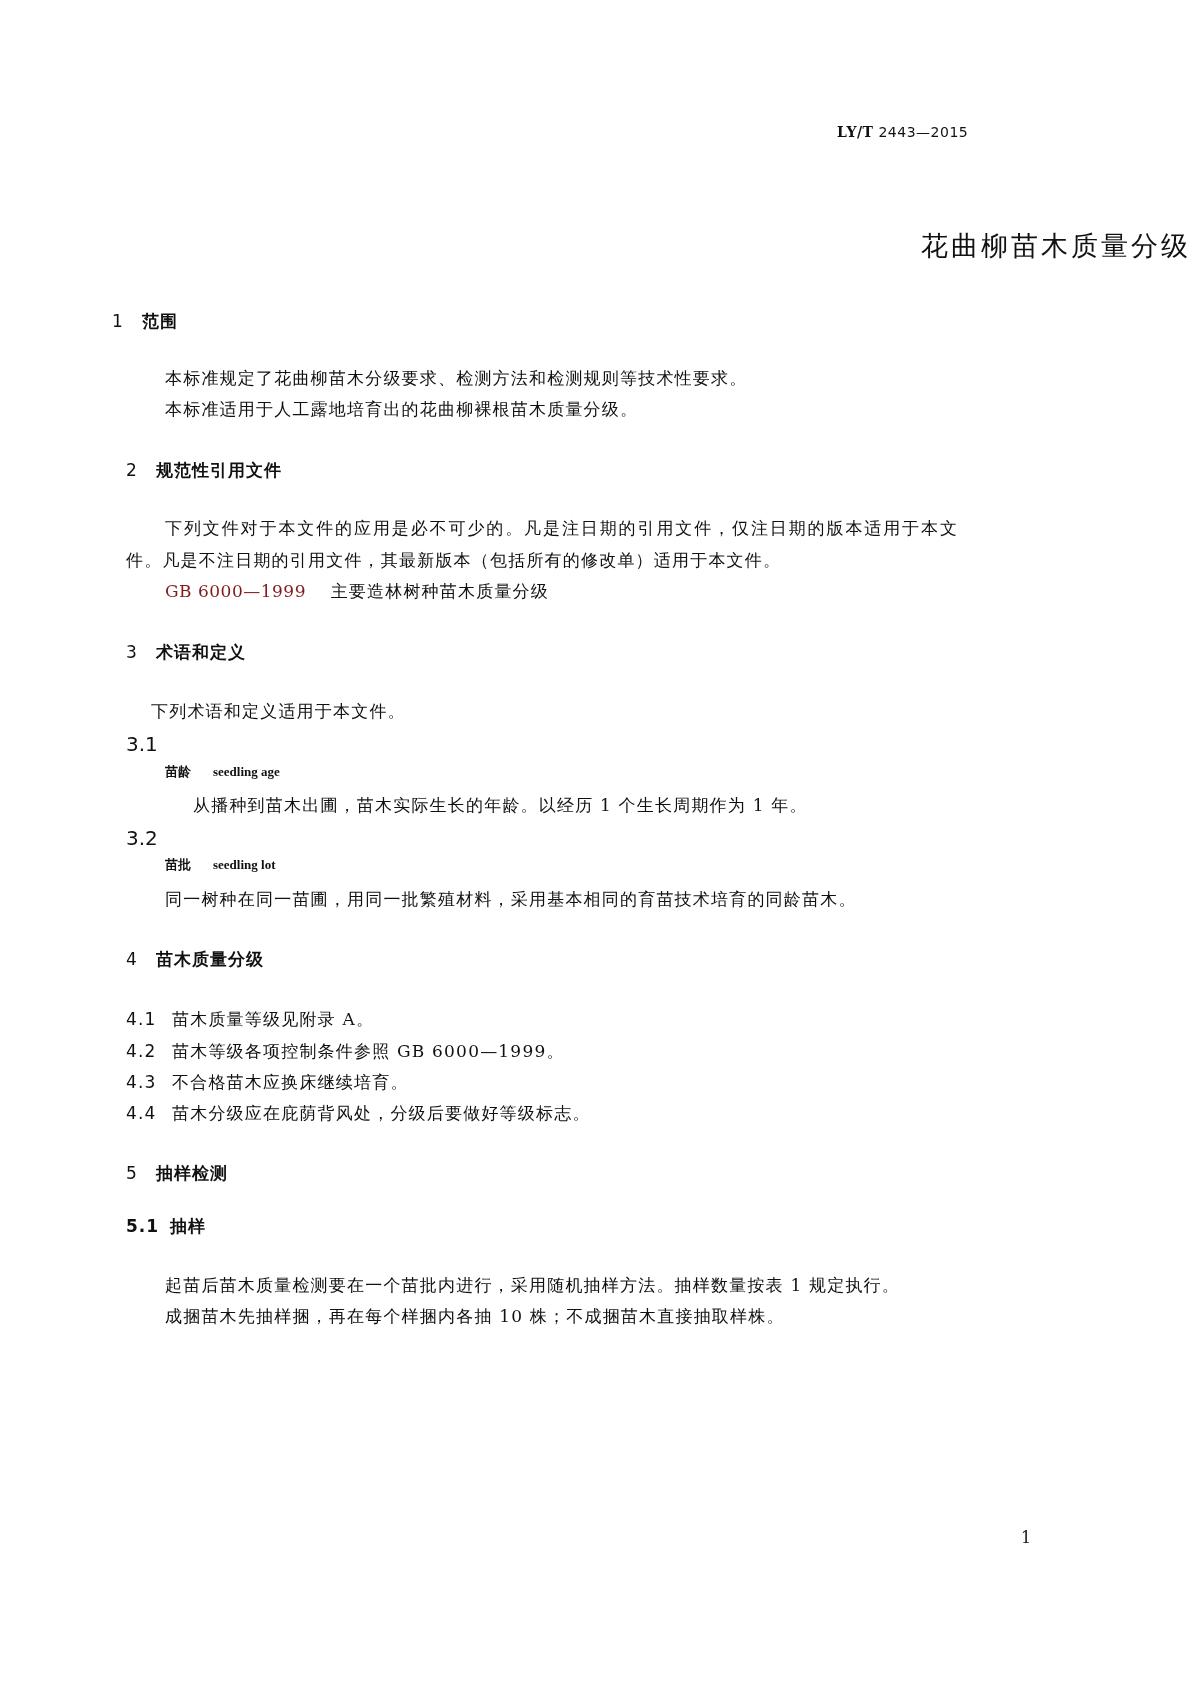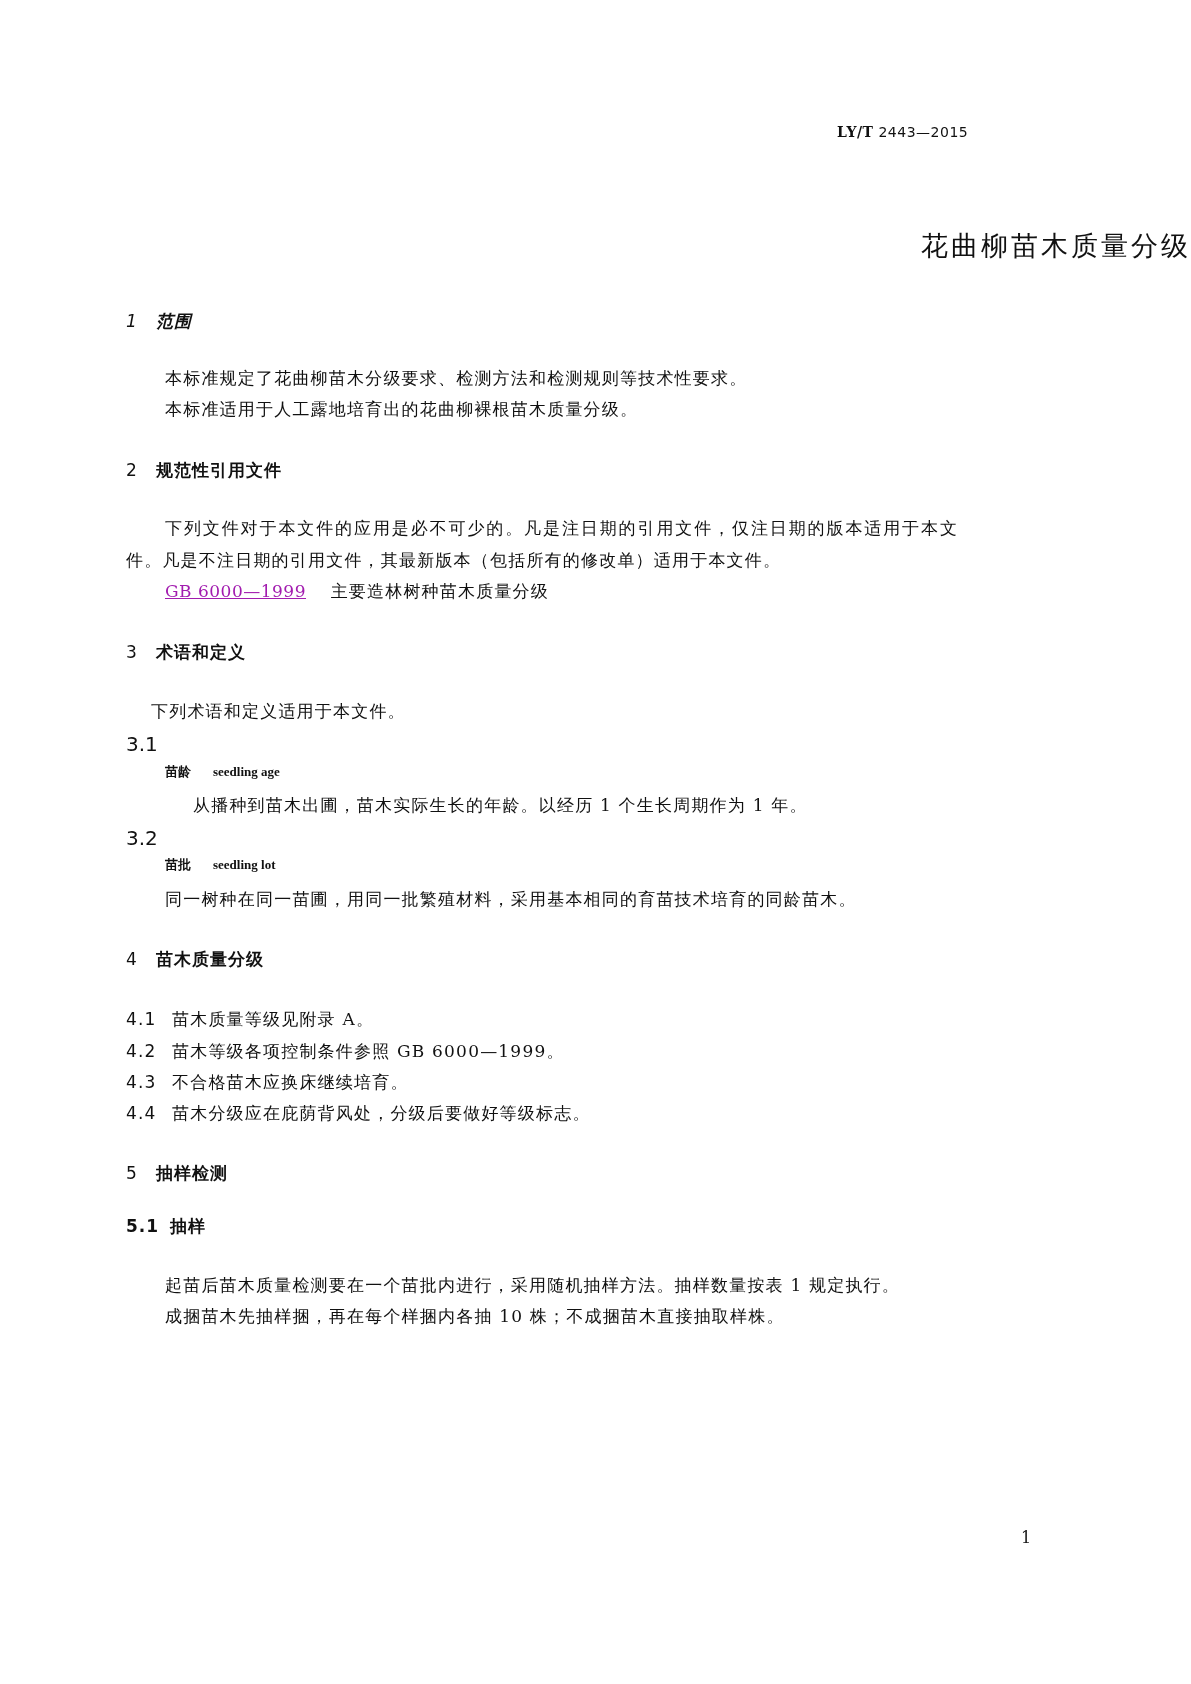--- a/index.html
+++ b/index.html
@@ -32,33 +32,33 @@
 </head>
 <body>
 
 <div class="abs std-code">
   <span class="pre">LY/T</span>
   <span class="num">2443—2015</span>
 </div>
 
 <div class="abs title">花曲柳苗木质量分级</div>
 
-<div class="abs h1" style="top:310px; left:126px;font-style:italic;">
+<div class="abs h1" style="top:310px; left:112px;">
   <span class="no">1</span><span>范围</span>
 </div>
 <div class="abs p" style="top:367px; left:165px;">本标准规定了花曲柳苗木分级要求、检测方法和检测规则等技术性要求。</div>
 <div class="abs p" style="top:398px; left:165px;">本标准适用于人工露地培育出的花曲柳裸根苗木质量分级。</div>
 
 <div class="abs h1" style="top:459px; left:126px;">
   <span class="no">2</span><span>规范性引用文件</span>
 </div>
 <div class="abs p" style="top:517px; left:165px; letter-spacing:1.9px;">下列文件对于本文件的应用是必不可少的。凡是注日期的引用文件，仅注日期的版本适用于本文</div>
 <div class="abs p" style="top:549px; left:126px;">件。凡是不注日期的引用文件，其最新版本（包括所有的修改单）适用于本文件。</div>
 <div class="abs p" style="top:580px; left:165px;">
-  <span style="letter-spacing:0.5px; color:#a21caf;text-decoration:underline;">GB 6000—1999</span>
+  <span style="letter-spacing:0.5px; color:#7f1d1d;">GB 6000—1999</span>
   <span style="margin-left:18px;">主要造林树种苗木质量分级</span>
 </div>
 
 <div class="abs h1" style="top:641px; left:126px;">
   <span class="no">3</span><span>术语和定义</span>
 </div>
 <div class="abs p" style="top:700px; left:151px;">下列术语和定义适用于本文件。</div>
 
 <div class="abs clause-no" style="top:732px; left:126px;">3.1</div>
 <div class="abs term" style="top:763px; left:165px;">

